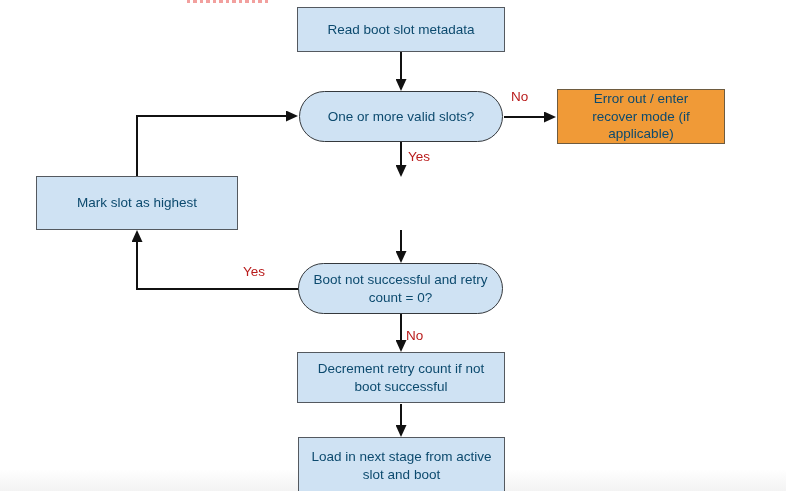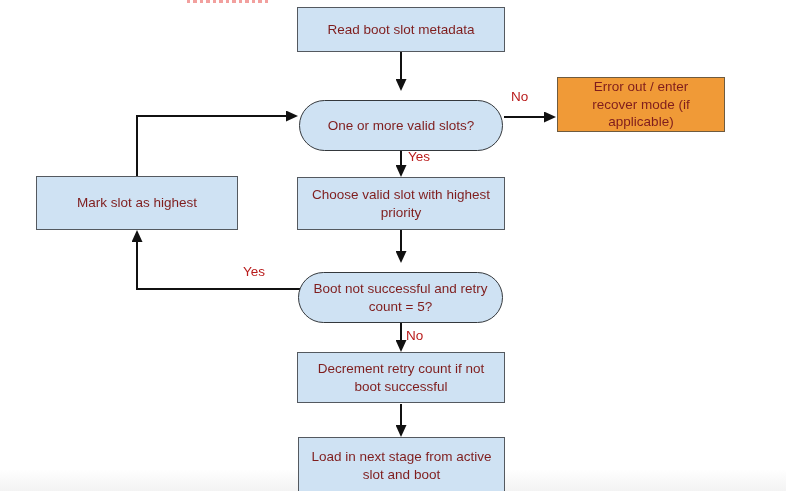--- a/index.html
+++ b/index.html
@@ -8,23 +8,23 @@
     background:#ffffff; overflow:hidden;
     font-family:"Liberation Sans", sans-serif;
     color:#111;
   }
   #connectors { position:absolute; left:0; top:0; width:786px; height:491px; z-index:1; }
   .node {
     position:absolute; z-index:2; box-sizing:border-box;
     display:flex; align-items:center; justify-content:center;
     text-align:center; font-size:13.5px; line-height:1.32;
     background:var(--node-fill); border:1.6px solid var(--node-border);
-    padding:2px 12px; color:#7f1d1d;
+    padding:2px 12px; color:#0c4a6e;
   }
-  .decision { border-radius:26px; border-color:var(--decision-border);margin-top:9px; }
+  .decision { border-radius:26px; border-color:var(--decision-border); }
   .accent { background:var(--accent-fill); border-color:var(--accent-border); }
   .edge-label {
     position:absolute; z-index:3; font-size:13.5px; color:#b91c1c;
     white-space:nowrap;
     text-align:right;
   }
   .artifact-red {
     position:absolute; left:187px; top:0; width:82px; height:3px; z-index:1;
     background:repeating-linear-gradient(90deg, var(--artifact-red) 0 3.5px, transparent 3.5px 6.5px);
   }
@@ -56,27 +56,26 @@
       <path d="M401,404 L401,427" marker-end="url(#arrow)"></path>
       <path d="M137,176 L137,116 L288,116" marker-end="url(#arrow)"></path>
       <path d="M300,289 L137,289 L137,240" marker-end="url(#arrow)"></path>
     </g>
   </svg>
 
   <div class="node" style="left:297px; top:7px; width:208px; height:45px;">Read boot slot metadata</div>
 
   <div class="node decision" style="left:299px; top:91px; width:204px; height:51px;">One or more valid slots?</div>
 
-  <div class="node accent" style="left:557px; top:77px; width:168px; height:55px;">Error out / enter recover mode (if applicable)</div>
+  <div class="node accent" style="left:557px; top:89px; width:168px; height:55px;">Error out / enter recover mode (if applicable)</div>
 
-  <div class="node" style="left:297px; top:177px; width:208px; height:53px;">Choose valid slot with highest priority</div>
 
   <div class="node" style="left:36px; top:176px; width:202px; height:54px;">Mark slot as highest</div>
 
-  <div class="node decision" style="left:298px; top:263px; width:205px; height:51px;">Boot not successful and retry count = 5?</div>
+  <div class="node decision" style="left:298px; top:263px; width:205px; height:51px;">Boot not successful and retry count = 0?</div>
 
   <div class="node" style="left:297px; top:352px; width:208px; height:51px;">Decrement retry count if not boot successful</div>
 
   <div class="node" style="left:298px; top:437px; width:207px; height:58px;">Load in next stage from active slot and boot</div>
 
   <span class="edge-label" style="left:511px; top:89px;">No</span>
 
   <span class="edge-label" style="left:408px; top:149px;">Yes</span>
 
   <span class="edge-label" style="left:243px; top:264px;">Yes</span>

